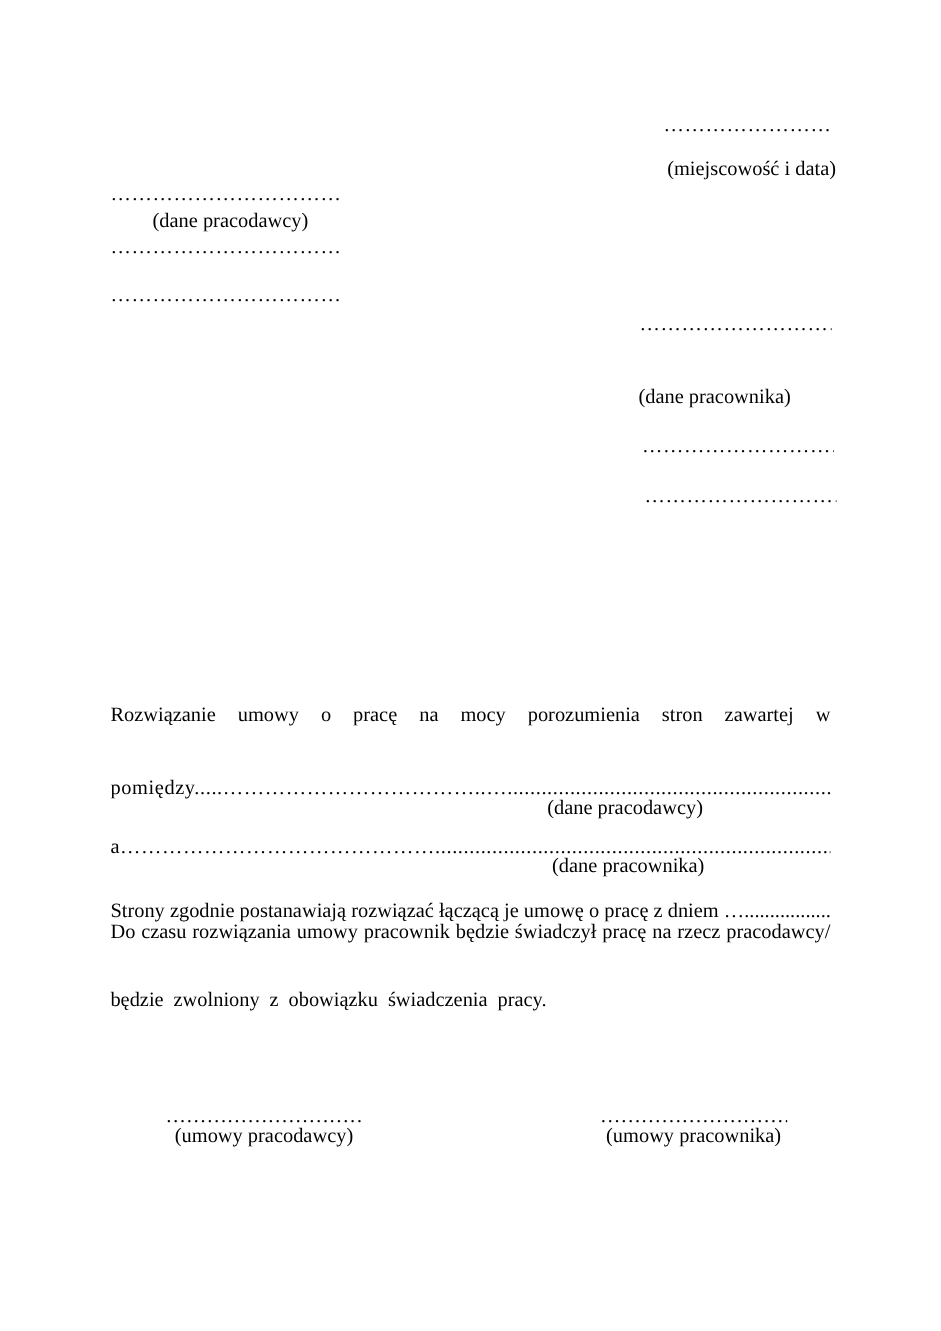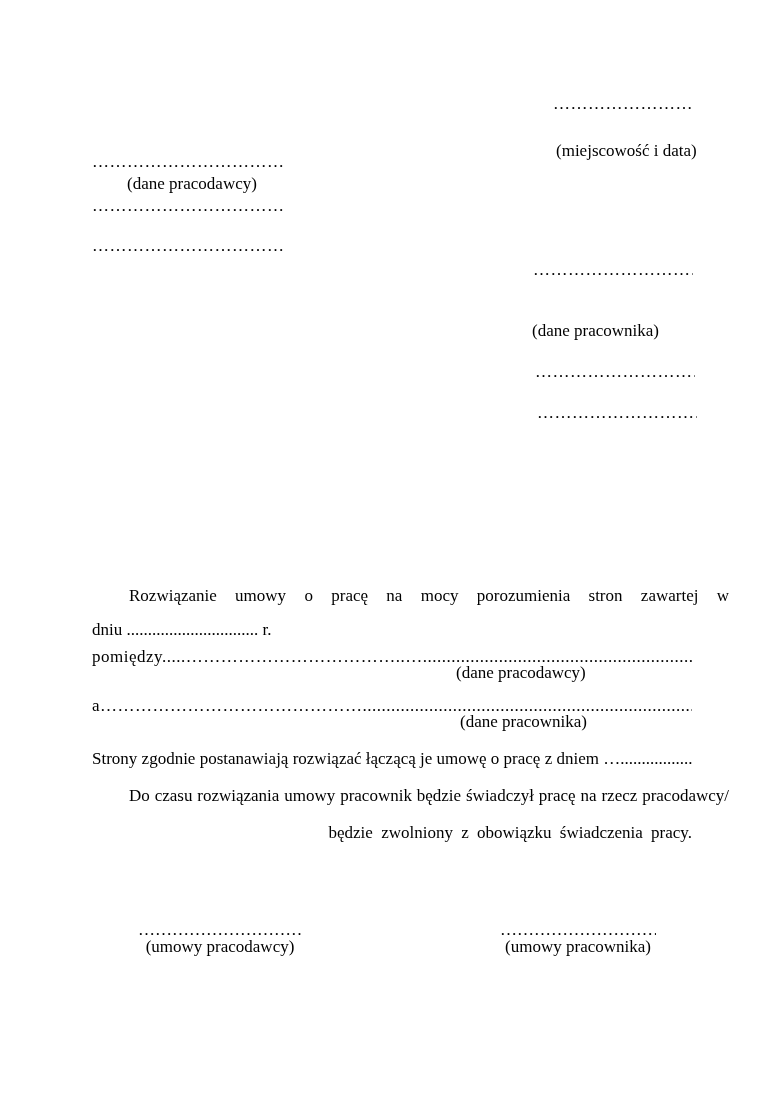--- a/index.html
+++ b/index.html
@@ -39,21 +39,20 @@
     font-weight: bold;
   }
   .body-line {
     left: 92px;
     width: 600px;
     line-height: 22px;
   }
   .just-full {
     text-align: justify;
     text-align-last: justify;
-    margin-left: 37px;
   }
   .wide-words {
     word-spacing: 4px;
   }
   .sig-block {
     text-align: center;
   }
   .sig-block .sig-line {
     line-height: 16px;
     white-space: nowrap;
@@ -62,45 +61,44 @@
   .sig-block .sig-label {
     line-height: 18px;
   }
 </style>
 </head>
 <body>
 
 <div class="page">
 
   <div class="abs dotline" style="left:553px; top:94px; width:140px;">……………………...</div>
-  <div class="abs nowrap" style="left:556px; top:141px;">(miejscowość i data)</div>
+  <div class="abs nowrap" style="left:556px; top:131px;">(miejscowość i data)</div>
 
   <div class="abs dotline" style="left:92px; top:152px; width:192px;">………………………………..</div>
   <div class="abs center nowrap" style="left:92px; top:174px; width:200px;">(dane pracodawcy)</div>
   <div class="abs dotline" style="left:92px; top:196px; width:192px;">………………………………..</div>
   <div class="abs dotline" style="left:92px; top:236px; width:192px;">………………………………..</div>
 
   <div class="abs dotline" style="left:533px; top:260px; width:160px;">…………………………</div>
   <div class="abs nowrap" style="left:532px; top:321px;">(dane pracownika)</div>
   <div class="abs dotline" style="left:535px; top:362px; width:160px;">…………………………</div>
   <div class="abs dotline" style="left:537px; top:403px; width:160px;">…………………………</div>
 
 
   <div class="abs body-line just-full" style="top:585px;">Rozwiązanie umowy o pracę na mocy porozumienia stron zawartej w</div>
-  <div class="abs body-line nowrap" style="top:619px;">dniu ............................... r.</div>
 
   <div class="abs body-line dotline" style="top:646px;">pomiędzy.....………………………………..….....................................................................</div>
   <div class="abs nowrap" style="left:456px; top:663px;">(dane pracodawcy)</div>
 
   <div class="abs body-line dotline" style="top:695px;">a………………………………………............................................................................................</div>
   <div class="abs nowrap" style="left:460px; top:712px;">(dane pracownika)</div>
 
   <div class="abs body-line nowrap" style="top:748px;">Strony zgodnie postanawiają rozwiązać łączącą je umowę o pracę z dniem …......................... r.</div>
-  <div class="abs body-line just-full" style="top:785px;">Do czasu rozwiązania umowy pracownik będzie świadczył pracę na rzecz pracodawcy/</div>
-  <div class="abs body-line wide-words nowrap" style="top:822px;text-align:right;">będzie zwolniony z obowiązku świadczenia pracy.</div>
+  <div class="abs body-line just-full" style="top:766px;">Do czasu rozwiązania umowy pracownik będzie świadczył pracę na rzecz pracodawcy/</div>
+  <div class="abs body-line wide-words nowrap" style="top:822px;">będzie zwolniony z obowiązku świadczenia pracy.</div>
 
   <div class="abs sig-block" style="left:138px; top:922px; width:164px;">
     <div class="sig-line">……………………………</div>
     <div class="sig-label">(umowy pracodawcy)</div>
   </div>
 
   <div class="abs sig-block" style="left:500px; top:922px; width:156px;">
     <div class="sig-line">…………………………</div>
     <div class="sig-label">(umowy pracownika)</div>
   </div>

